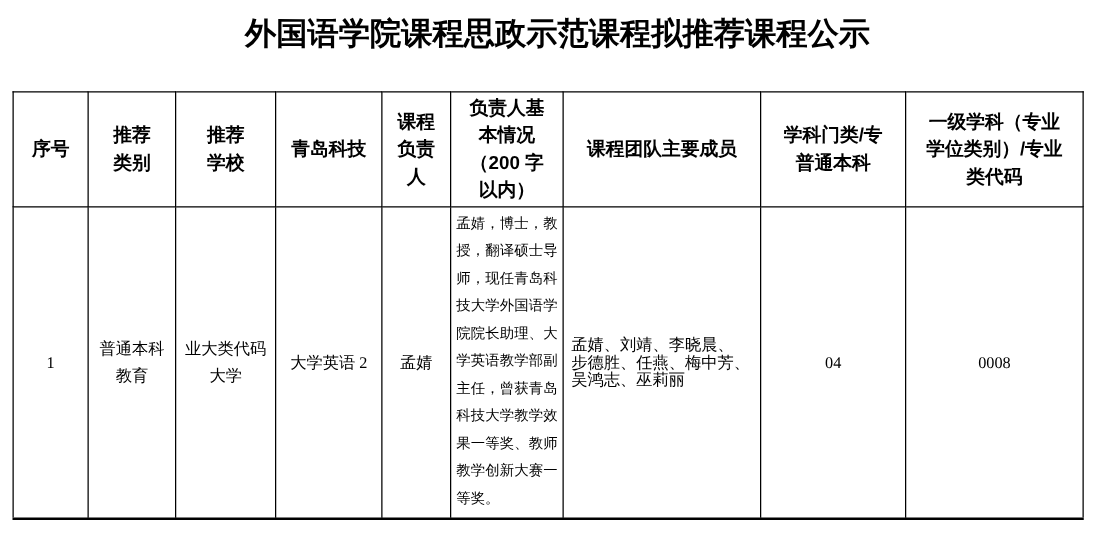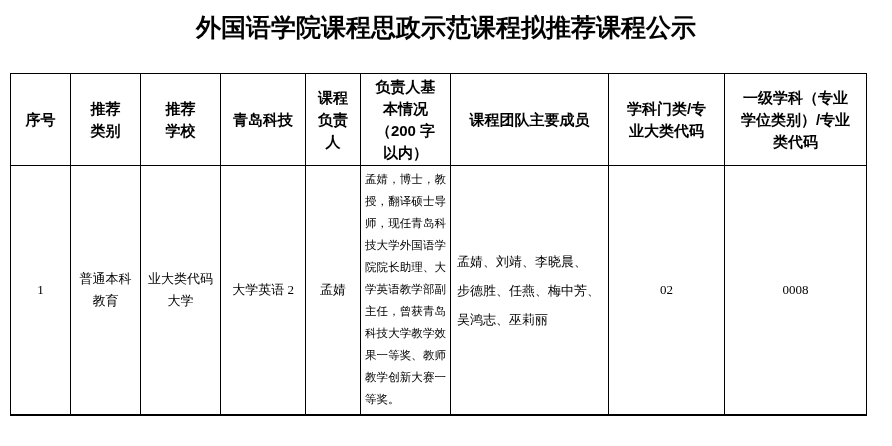--- a/index.html
+++ b/index.html
@@ -61,21 +61,21 @@
   }
   td.bio {
     font-size: 11.5px;
     line-height: 22px;
     text-align: justify;
     vertical-align: top;
     padding: 2px 4px;
   }
   td.team {
     font-size: 13px;
-    line-height: 29px;
+    line-height: 14px;
     text-align: left;
     vertical-align: middle;
     white-space: pre-line;
     padding: 2px 6px;
   }
 </style>
 </head>
 <body>
 
 <div class="page">
@@ -104,38 +104,38 @@
         <th>青岛科技</th>
         <th>课程
 负责
 人</th>
         <th>负责人基
 本情况
 （200 字
 以内）</th>
         <th>课程团队主要成员</th>
         <th>学科门类/专
-业大类代码</th>
+普通本科</th>
         <th>一级学科（专业
 学位类别）/专业
 类代码</th>
       </tr>
     </thead>
     <tbody>
       <tr>
         <td class="c">1</td>
         <td class="c">普通本科
 教育</td>
         <td class="c">业大类代码
 大学</td>
         <td class="c">大学英语 2</td>
         <td class="c">孟婧</td>
         <td class="bio">孟婧，博士，教授，翻译硕士导师，现任青岛科技大学外国语学院院长助理、大学英语教学部副主任，曾获青岛科技大学教学效果一等奖、教师教学创新大赛一等奖。</td>
         <td class="team">孟婧、刘靖、李晓晨、
 步德胜、任燕、梅中芳、
 吴鸿志、巫莉丽</td>
-        <td class="c">02</td>
+        <td class="c">04</td>
         <td class="c">0008</td>
       </tr>
     </tbody>
   </table>
 
 </div>
 
 </body></html>

